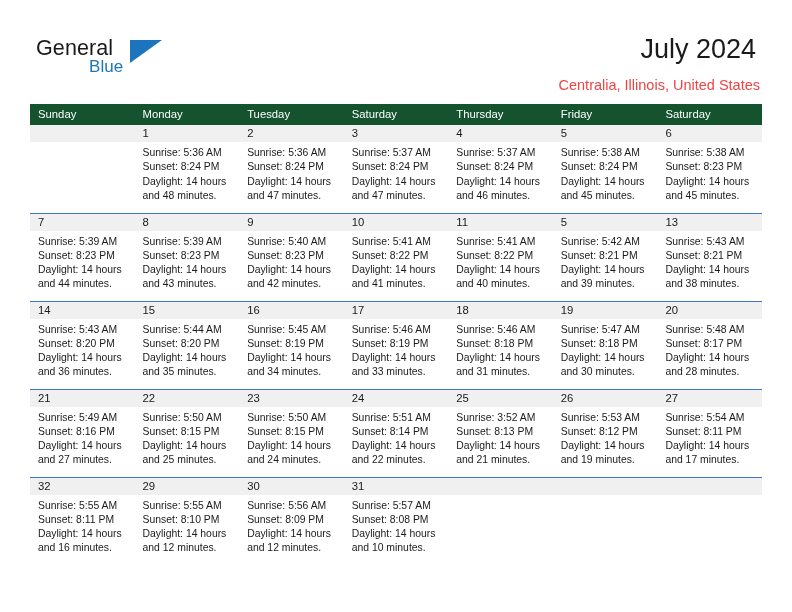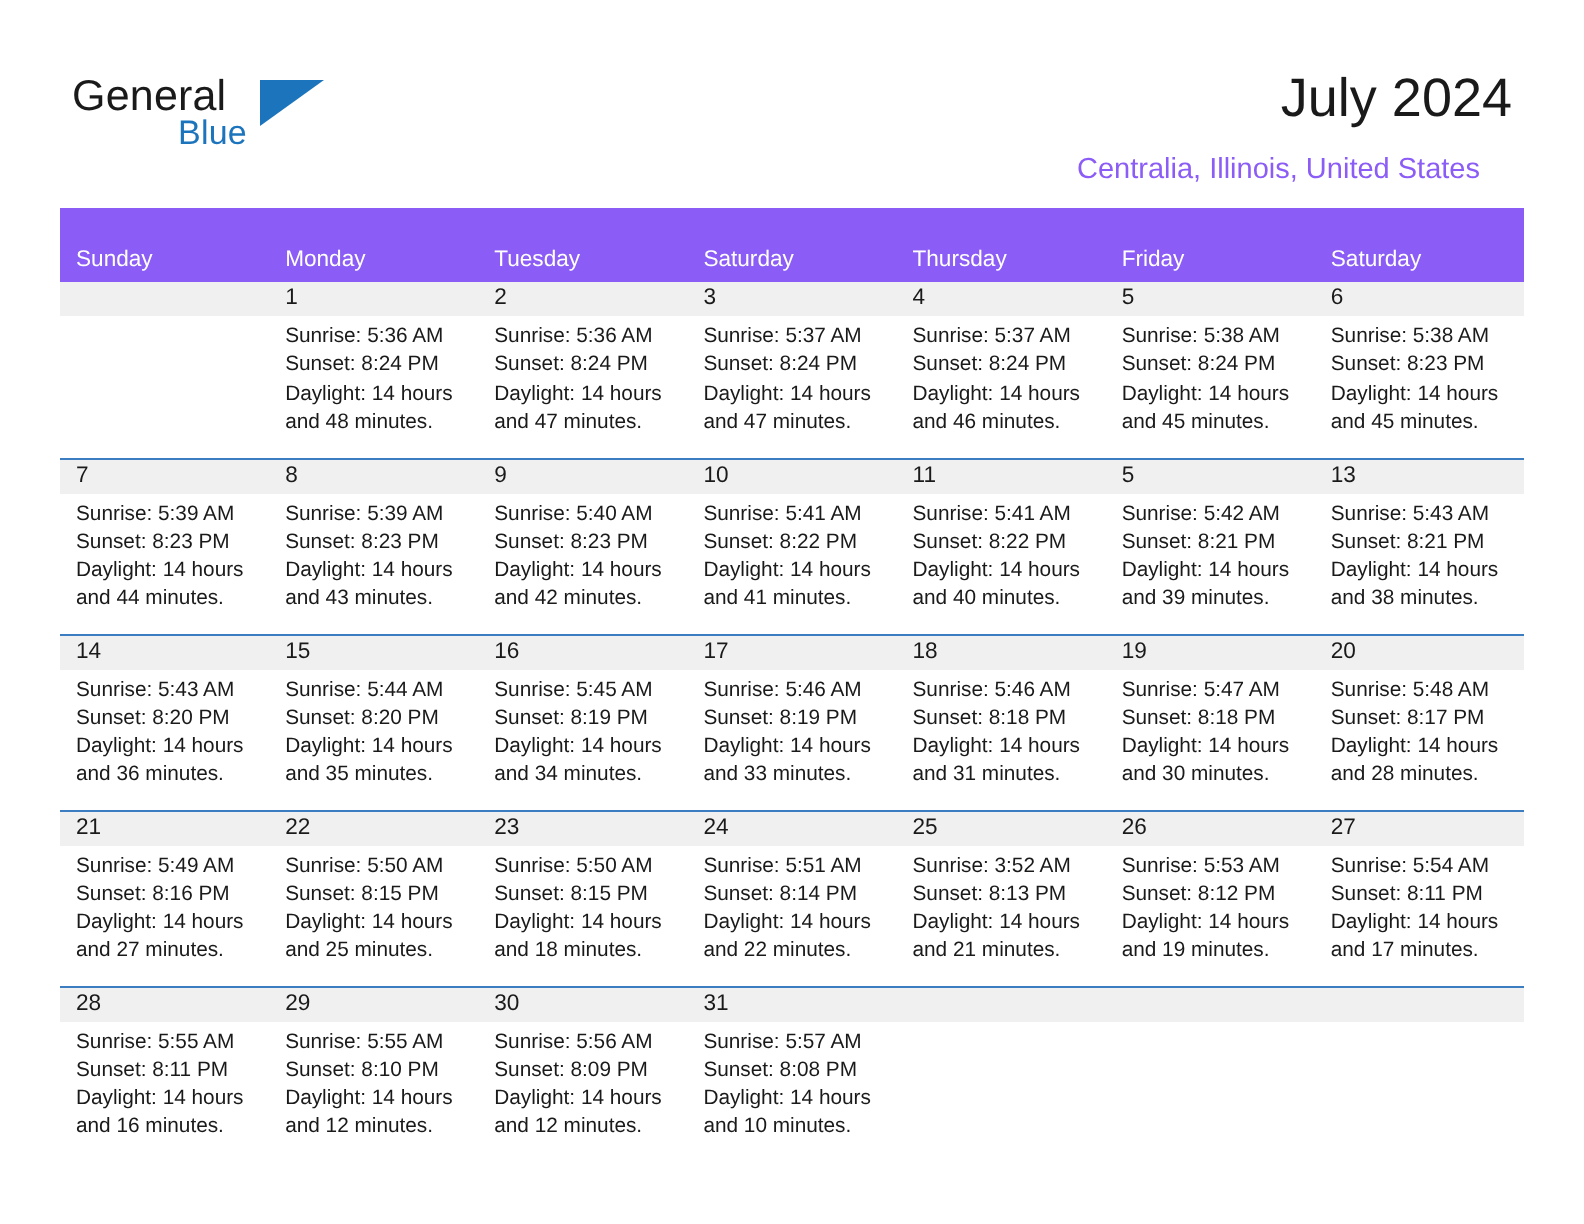--- a/index.html
+++ b/index.html
@@ -55,43 +55,43 @@
     position: absolute;
     right: 36px; top: 33px;
     font-size: 27px;
     color: #1a1a1a;
     line-height: 32px;
     text-align: right;
     white-space: nowrap;
   }
   .subtitle {
     position: absolute;
-    right: 52px; top: 76px;
+    right: 32px; top: 76px;
     font-size: 14.5px;
-    color: #8b5cf6;
+    color: #ef4444;
     line-height: 18px;
     text-align: right;
     white-space: nowrap;
   }
 
   
   .cal {
     position: absolute;
     left: 30px; top: 104px;
     width: 732px;
     border-collapse: collapse;
     table-layout: fixed;
   }
   .cal th {
-    background: #8b5cf6;
+    background: #14532d;
     color: #ffffff;
     font-size: 11.3px;
     font-weight: normal;
     text-align: left;
-    padding: 20px 0 5px 8px;
+    padding: 4px 0 5px 8px;
     height: 21px;
     border: none;
   }
   .cal td {
     vertical-align: top;
     padding: 0;
     border-top: 1px solid #3b7dc0;
     height: 88px;
     width: 104.57px;
   }
@@ -353,21 +353,21 @@
               <div>Daylight: 14 hours</div>
               <div>and 25 minutes.</div>
             </div>
           </td>
           <td>
             <span class="daynum">23</span>
             <div class="info">
               <div>Sunrise: 5:50 AM</div>
               <div>Sunset: 8:15 PM</div>
               <div>Daylight: 14 hours</div>
-              <div>and 18 minutes.</div>
+              <div>and 24 minutes.</div>
             </div>
           </td>
           <td>
             <span class="daynum">24</span>
             <div class="info">
               <div>Sunrise: 5:51 AM</div>
               <div>Sunset: 8:14 PM</div>
               <div>Daylight: 14 hours</div>
               <div>and 22 minutes.</div>
             </div>
@@ -395,21 +395,21 @@
             <div class="info">
               <div>Sunrise: 5:54 AM</div>
               <div>Sunset: 8:11 PM</div>
               <div>Daylight: 14 hours</div>
               <div>and 17 minutes.</div>
             </div>
           </td>
         </tr>
         <tr class="week">
           <td>
-            <span class="daynum">28</span>
+            <span class="daynum">32</span>
             <div class="info">
               <div>Sunrise: 5:55 AM</div>
               <div>Sunset: 8:11 PM</div>
               <div>Daylight: 14 hours</div>
               <div>and 16 minutes.</div>
             </div>
           </td>
           <td>
             <span class="daynum">29</span>
             <div class="info">

